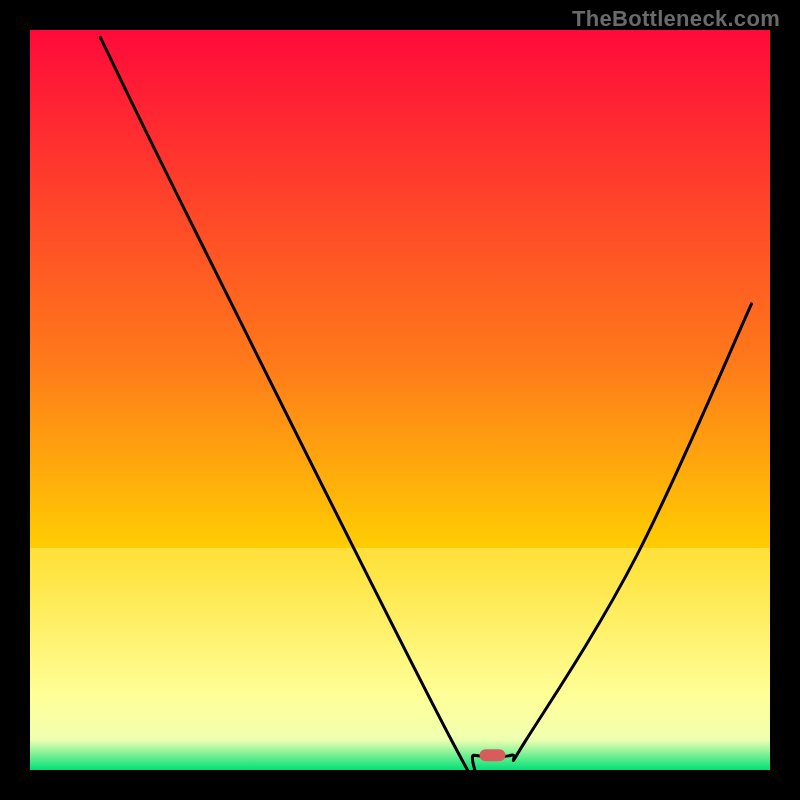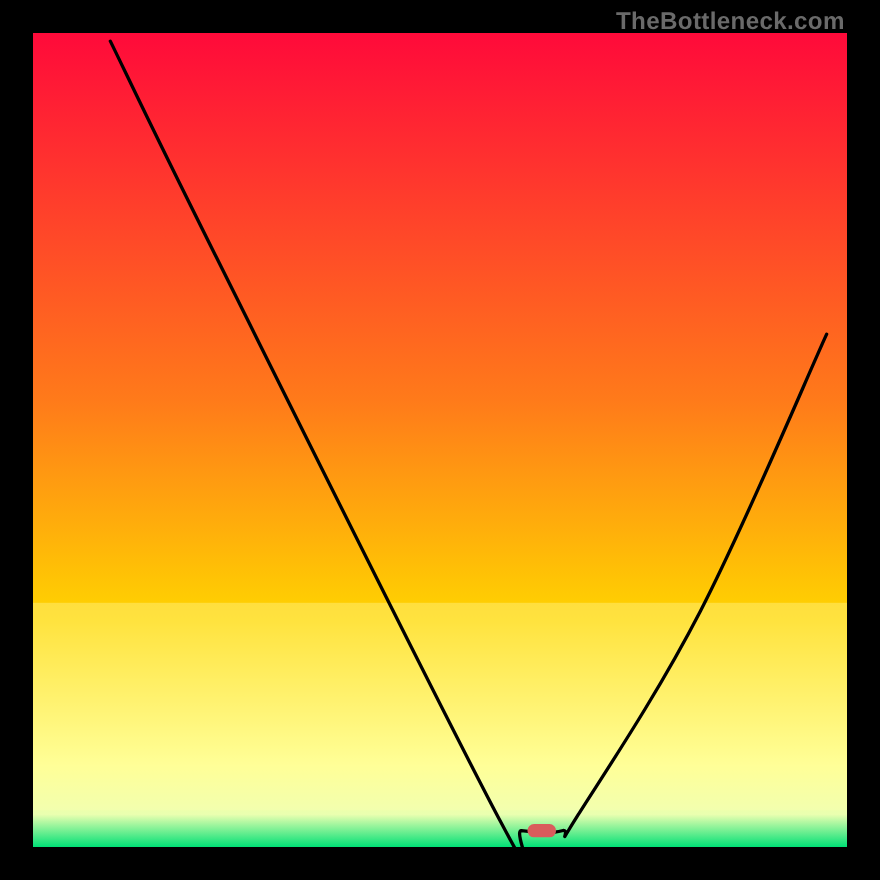--- a/index.html
+++ b/index.html
@@ -13,21 +13,21 @@
   }
   .frame {
     position: relative;
     width: 800px;
     height: 800px;
     background: #000;
   }
   .watermark {
     position: absolute;
     top: 6px;
-    right: 32px;
+    right: 20px;
     color: #6a6a6a;
     font-size: 22px;
     font-weight: 600;
     letter-spacing: 0.3px;
     user-select: none;
   }
   svg.plot {
     position: absolute;
     left: 0;
     top: 0;

